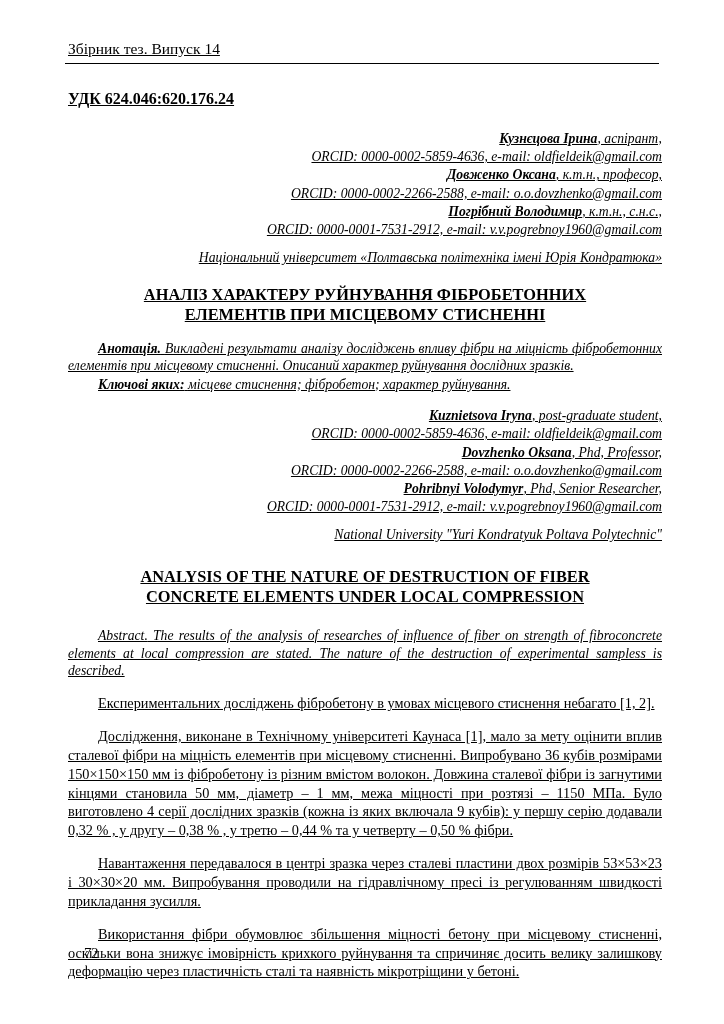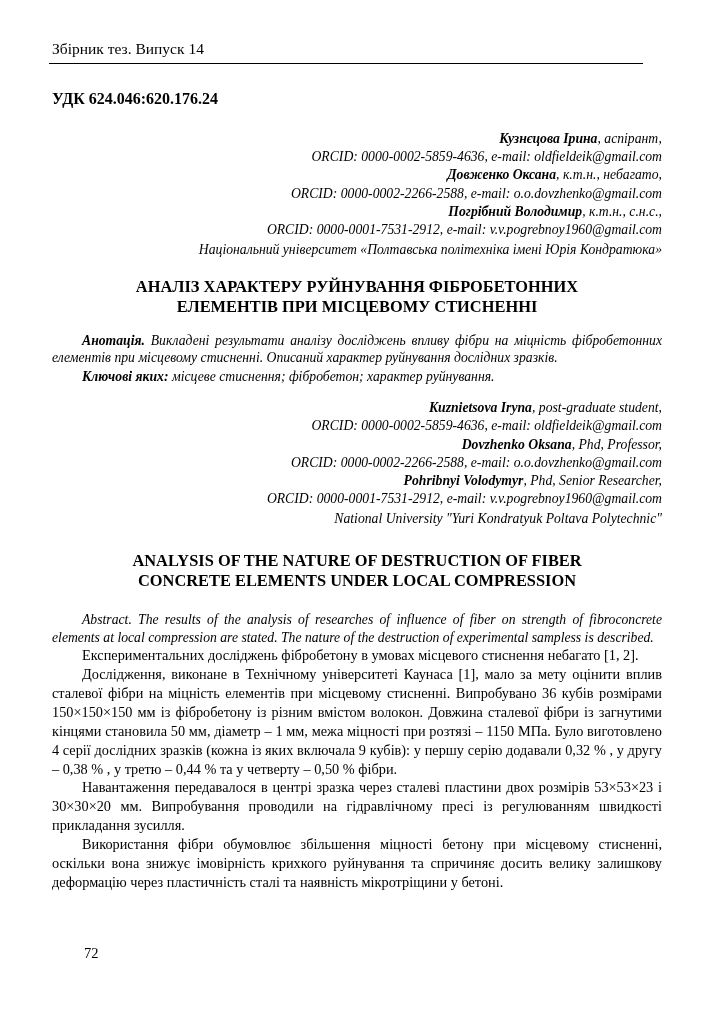--- a/index.html
+++ b/index.html
@@ -11,21 +11,22 @@
     height: 1024px;
     background: #ffffff;
     font-family: "Liberation Serif", serif;
     color: #000000;
   }
   .page {
     position: relative;
     width: 724px;
     height: 1004px;
     box-sizing: border-box;
-    padding: 40px 62px 0 52px;
+    padding: 40px 62px 0 68px;
+    text-decoration: underline;
   }
   .header-line {
     font-family: "Liberation Serif", serif;
     font-size: 15.5px;
     padding-bottom: 5px;
   }
   .header-rule {
     border-bottom: 1.2px solid #000;
     margin-bottom: 26px;
     width: 594px;
@@ -44,21 +45,21 @@
   }
   .authors .nm {
     font-weight: bold;
     font-style: italic;
   }
   .affil {
     text-align: right;
     font-size: 13.7px;
     font-style: italic;
     line-height: 1.33;
-    margin-top: 2px;
+    margin-top: 10px;
   }
   .title {
     text-align: center;
     font-weight: bold;
     font-size: 16.4px;
     line-height: 1.22;
     margin-top: 17px;
     margin-bottom: 15px;
   }
   .abstract {
@@ -100,21 +101,21 @@
     font-style: italic;
     text-align: justify;
     line-height: 1.3;
     text-indent: 30px;
   }
   .body-par {
     font-size: 14.3px;
     text-align: justify;
     line-height: 1.32;
     text-indent: 30px;
-    margin-top: 0;
+    margin-top: 14px;
   }
   .body-par.first {
   }
   .page-number {
     position: absolute;
     left: 84px;
     bottom: 42px;
     font-size: 14.5px;
   }
 </style>
@@ -127,21 +128,21 @@
   <div class="header-rule"></div>
 
   <div class="udc">УДК 624.046:620.176.24</div>
 
   <div class="authors">
     <div>
       <span class="nm">Кузнєцова Ірина</span><span>, аспірант,</span>
     </div>
     <div>ORCID: 0000-0002-5859-4636, e-mail: oldfieldeik@gmail.com</div>
     <div>
-      <span class="nm">Довженко Оксана</span><span>, к.т.н., небагато,</span>
+      <span class="nm">Довженко Оксана</span><span>, к.т.н., професор,</span>
     </div>
     <div>ORCID: 0000-0002-2266-2588, e-mail: o.o.dovzhenko@gmail.com</div>
     <div>
       <span class="nm">Погрібний Володимир</span><span>, к.т.н., с.н.с.,</span>
     </div>
     <div>ORCID: 0000-0001-7531-2912, e-mail: v.v.pogrebnoy1960@gmail.com</div>
   </div>
 
   <div class="affil">Національний університет «Полтавська політехніка імені Юрія Кондратюка»</div>
 

